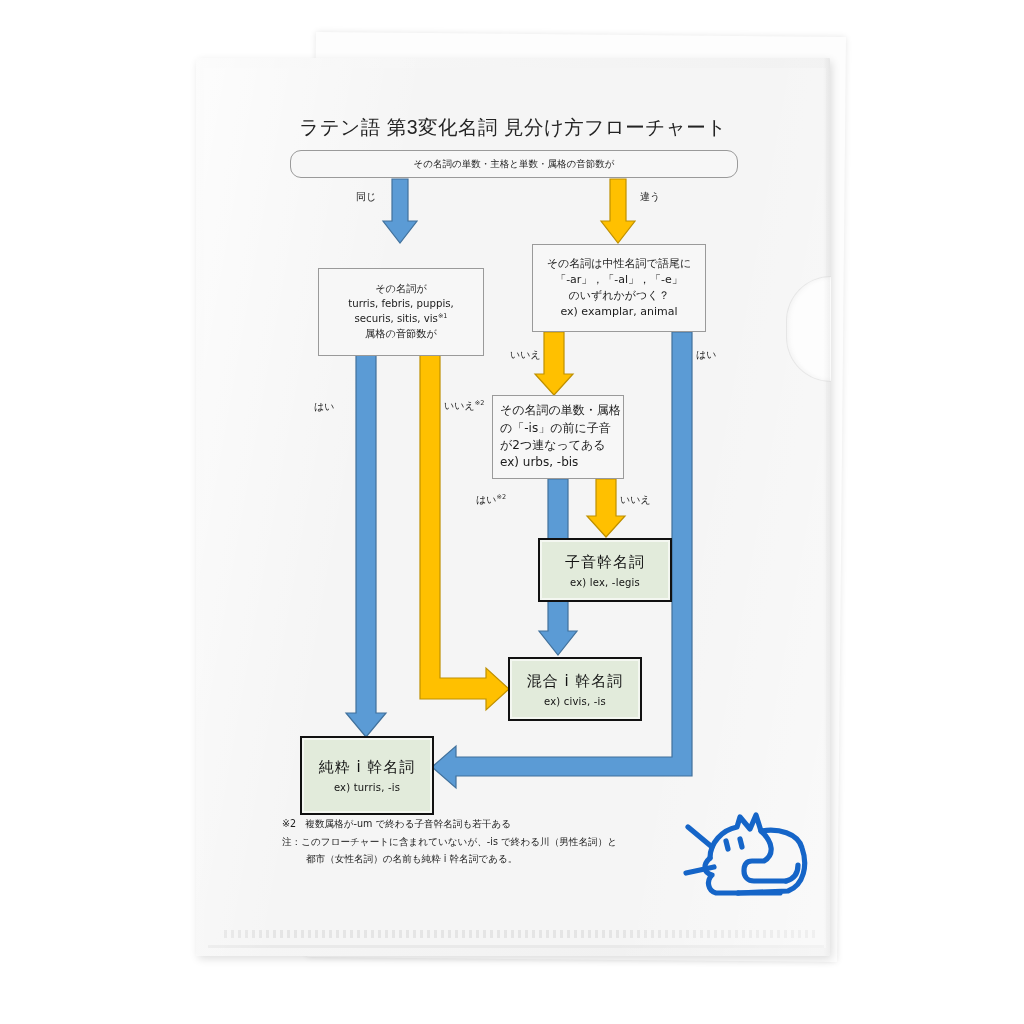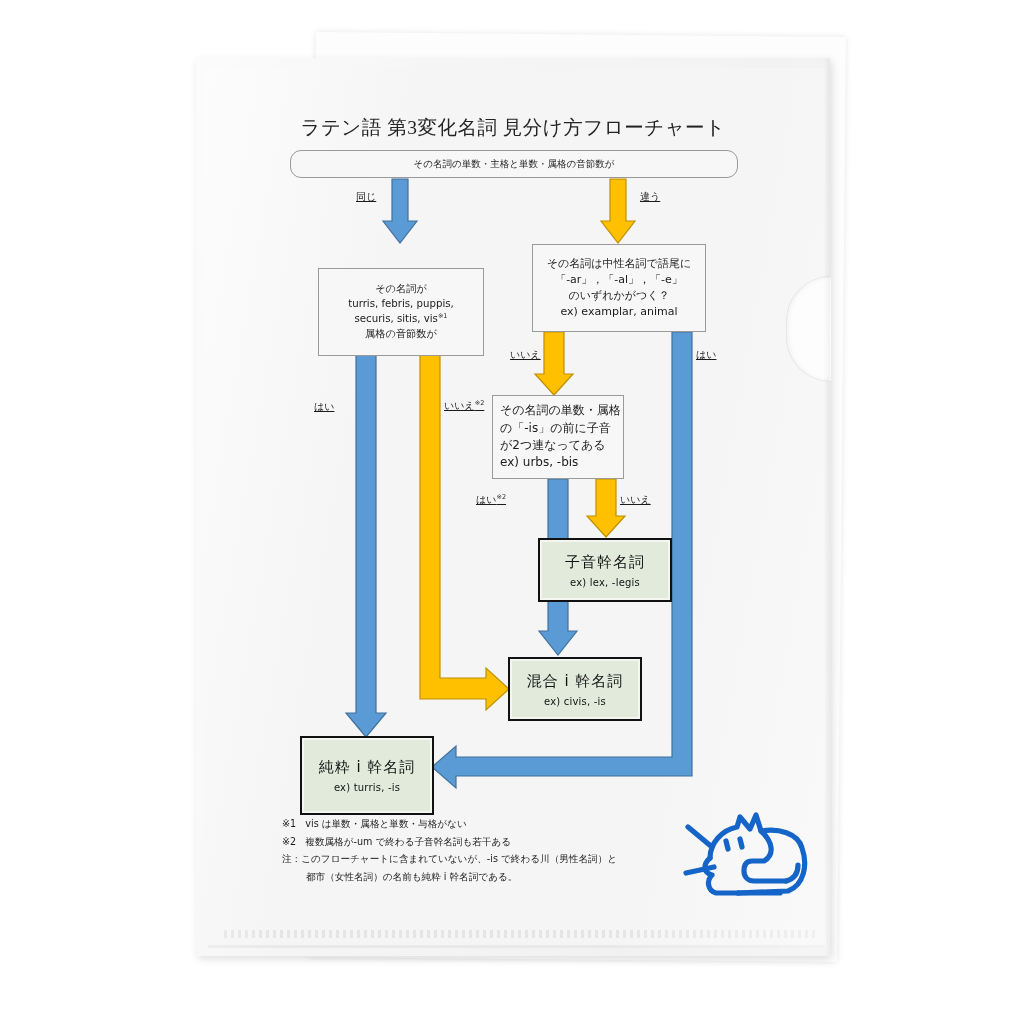--- a/index.html
+++ b/index.html
@@ -63,21 +63,21 @@
     background:#e9e9e9;
   }
 
   
   .chart{position:absolute;left:196px;top:58px;width:634px;height:898px;}
   .chart > *{position:absolute;}
 
   .title{
     left:0;top:56px;width:634px;text-align:center;
     font-size:19.5px;letter-spacing:.5px;color:#232323;
-    font-family:Liberation Serif, serif;font-weight:400;
+    font-family:Liberation Sans, sans-serif;font-weight:400;
   }
 
   .qbox{
     border:1px solid #9a9a9a;background:#f7f7f7;
     box-sizing:border-box;text-align:center;color:#1b1b1b;
     font-family:"DejaVu Sans",sans-serif;
     display:flex;flex-direction:column;justify-content:center;
     line-height:1.45;
   }
   .qbox .ln{display:block;}
@@ -99,21 +99,20 @@
   .rbox .rtitle{font-size:15px;letter-spacing:1px;margin-bottom:5px;}
   .rbox .rex{font-size:10px;letter-spacing:.2px;text-align:center;}
 
   .res-cons{left:342px;top:480px;width:134px;height:64px;}
   .res-mix {left:312px;top:599px;width:134px;height:64px;}
   .res-pure{left:104px;top:678px;width:134px;height:79px;}
 
   .lbl{
     font-family:"DejaVu Sans",sans-serif;font-size:10px;color:#1b1b1b;
     white-space:nowrap;
-    text-decoration:underline;
   }
 
   .notes{
     left:86px;top:757px;width:520px;
     font-family:"DejaVu Sans",sans-serif;font-size:9.6px;color:#1b1b1b;
     line-height:1.85;
   }
   .notes .nrow{display:block;}
   .notes .ind{display:block;padding-left:24px;}
 
@@ -221,21 +220,20 @@
     <div class="rbox res-mix">
       <div class="rtitle">混合 i 幹名詞</div>
       <div class="rex">ex) civis, -is</div>
     </div>
     <div class="rbox res-pure">
       <div class="rtitle">純粋 i 幹名詞</div>
       <div class="rex">ex) turris, -is</div>
     </div>
 
     <div class="notes">
-      <span class="nrow"><span>※1</span>&nbsp;&nbsp;&nbsp;<span>vis は単数・属格と単数・与格がない</span></span>
       <span class="nrow"><span>※2</span>&nbsp;&nbsp;&nbsp;<span>複数属格が-um で終わる子音幹名詞も若干ある</span></span>
       <span class="nrow"><span>注：</span><span>このフローチャートに含まれていないが、-is で終わる川（男性名詞）と</span></span>
       <span class="ind">都市（女性名詞）の名前も純粋 i 幹名詞である。</span>
     </div>
 
     <svg class="cat" viewBox="0 0 150 115">
       <g fill="none" stroke="#1565c8" stroke-width="5.2" stroke-linecap="round" stroke-linejoin="round">
         <path d="M28 55 C28 40, 40 27, 55 24 L58 14 L68 26 L74 12 L79 28
                  C96 25, 116 30, 120 45
                  C126 62, 122 82, 106 88

